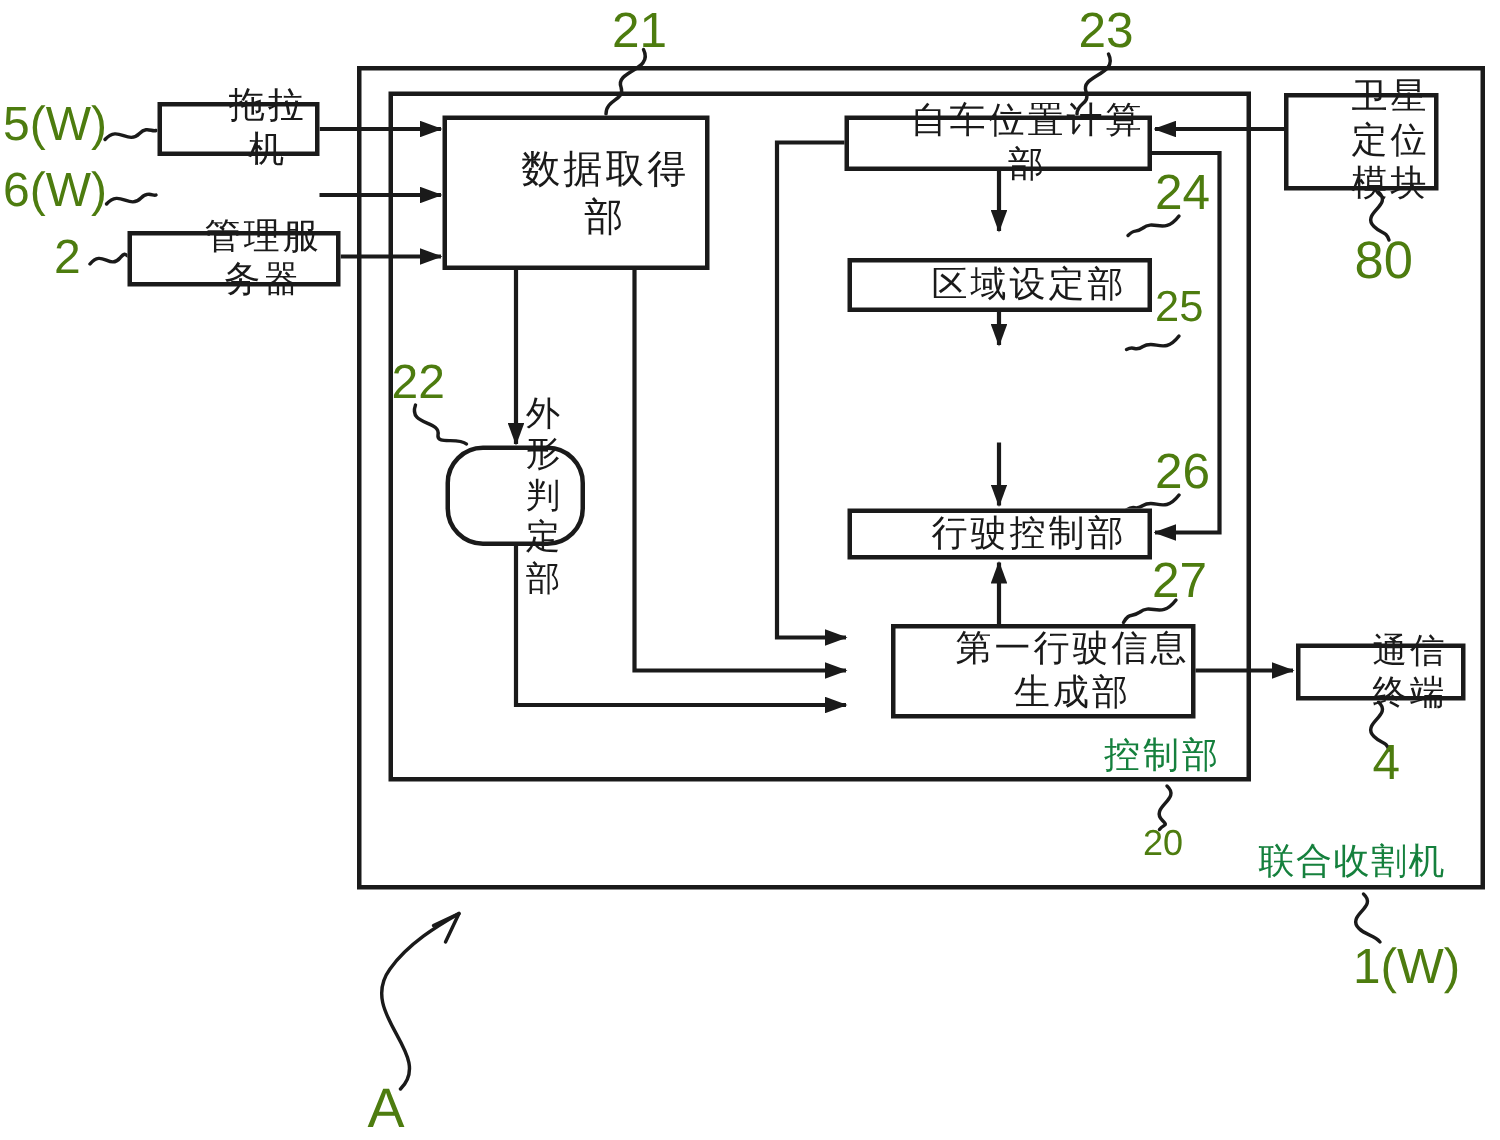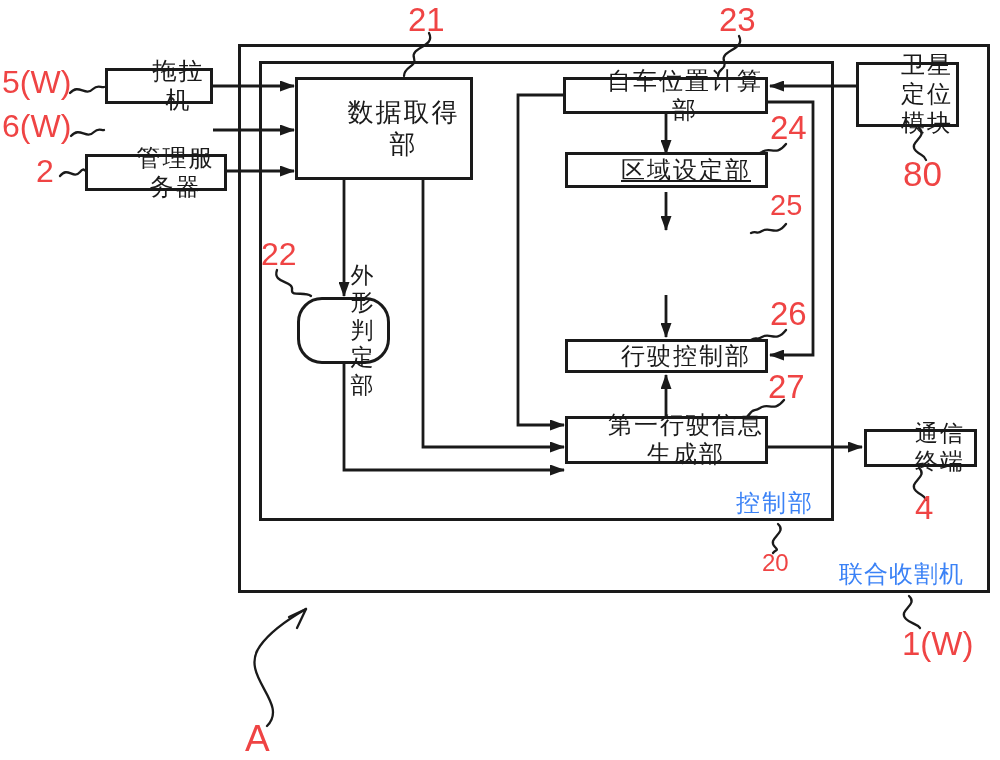--- a/index.html
+++ b/index.html
@@ -15,46 +15,46 @@
     position:absolute;border:3px solid #1a1a1a;background:#ffffff;z-index:3;box-sizing:border-box;
     display:flex;align-items:center;justify-content:center;text-align:center;padding-left:39px;
   }
   .nlabel{font-size:24px;letter-spacing:2px;line-height:1.2;white-space:pre-line;color:#1a1a1a;}
   .n-tractor{left:105px;top:68px;width:108px;height:36px;}
   .n-transplanter{left:105px;top:112px;width:108px;height:36px;}
   .n-server{left:85px;top:154px;width:142px;height:37px;}
   .n-data{left:295px;top:77px;width:178px;height:103px;}
   .n-data .nlabel{font-size:26px;}
   .n-ownpos{left:563px;top:77px;width:205px;height:37px;}
-  .n-area{left:565px;top:152px;width:203px;height:36px;text-decoration:underline;}
+  .n-area{left:565px;top:172px;width:203px;height:36px;}
   .n-innerpath{left:565px;top:232px;width:203px;height:63px;}
   .n-travelctrl{left:565px;top:339px;width:203px;height:34px;}
-  .n-firstinfo{left:565px;top:416px;width:203px;height:48px;}
+  .n-firstinfo{left:594px;top:416px;width:203px;height:63px;}
   .n-shape{left:297px;top:297px;width:93px;height:67px;border-radius:25px;}
   .n-shape .nlabel{font-size:23px;}
   .n-satellite{left:856px;top:62px;width:103px;height:65px;}
   .n-commterm{left:864px;top:429px;width:113px;height:38px;}
   .n-commterm .nlabel{font-size:23px;}
-  .ref{position:absolute;z-index:4;font-size:32px;line-height:1;color:#ef4444;white-space:nowrap;}
+  .ref{position:absolute;z-index:4;font-size:32px;line-height:1;color:#4d7c0f;white-space:nowrap;}
   .r-5w{left:2px;top:66px;}
   .r-6w{left:2px;top:110px;}
   .r-2{left:36px;top:155px;}
   .r-21{left:408px;top:3px;font-size:33px;}
   .r-23{left:719px;top:3px;font-size:33px;}
   .r-22{left:261px;top:238px;}
   .r-24{left:770px;top:111px;font-size:33px;}
   .r-25{left:770px;top:191px;font-size:29px;}
   .r-26{left:770px;top:297px;font-size:33px;}
   .r-27{left:768px;top:370px;font-size:33px;}
   .r-80{left:903px;top:156px;font-size:35px;}
   .r-4{left:915px;top:491px;font-size:33px;}
   .r-20{left:762px;top:551px;font-size:24px;}
   .r-1w{left:902px;top:627px;font-size:33px;}
   .a-label{left:245px;top:720px;font-size:37px;}
-  .cn-label{position:absolute;z-index:4;font-size:24px;letter-spacing:2px;color:#3b82f6;white-space:nowrap;}
+  .cn-label{position:absolute;z-index:4;font-size:24px;letter-spacing:2px;color:#15803d;white-space:nowrap;}
   .control-label{left:736px;top:487px;}
   .combine-label{left:839px;top:558px;letter-spacing:1px;}
 </style>
 </head>
 <body>
 
 <div class="canvas">
 
   <svg class="connectors" width="1000" height="760" viewBox="0 0 1000 760">
     <defs>

